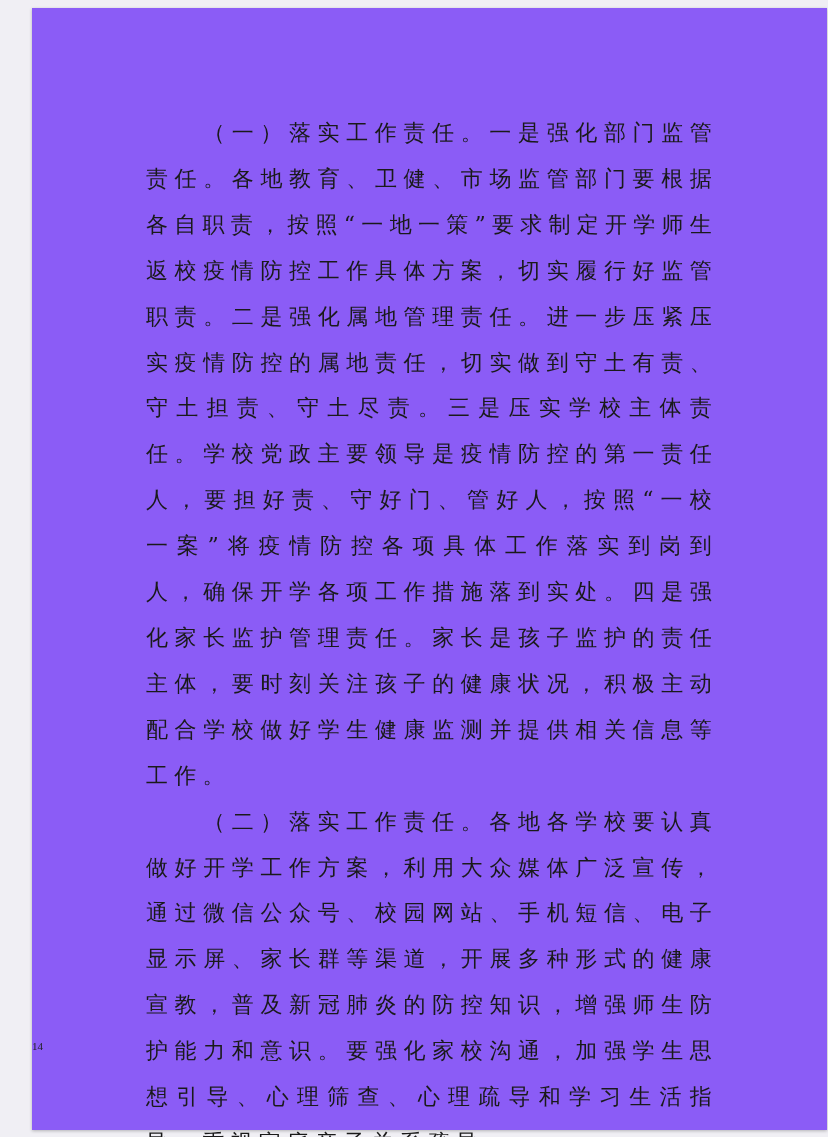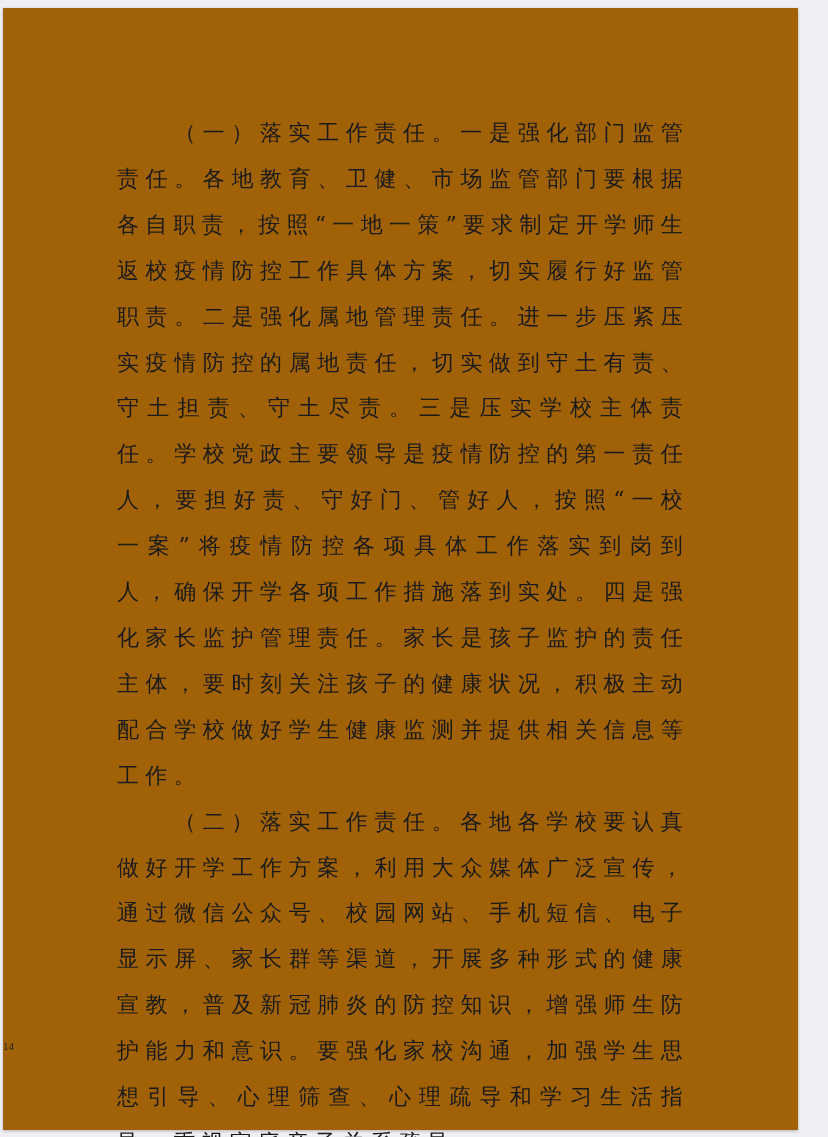--- a/index.html
+++ b/index.html
@@ -1,19 +1,19 @@
 <!DOCTYPE html>
 <html><head>
 <meta charset="utf-8">
 <style>
   html, body { margin:0; padding:0; }
   body { width:828px; height:1137px; background:#f0eff4; position:relative; overflow:hidden; }
   .page {
-    position:absolute; left:3px; top:8px; width:795px; height:1122px;
-    background:#a16207; box-shadow:0 1px 3px rgba(0,0,0,0.25);
+    position:absolute; left:32px; top:8px; width:795px; height:1122px;
+    background:#8b5cf6; box-shadow:0 1px 3px rgba(0,0,0,0.25);
   }
   .body-text {
     position:absolute; left:114px; top:102px; width:572px;
     font-family:"DejaVu Serif", serif; font-size:22px; color:#1a1a1a;
     letter-spacing:6.2px; line-height:45.9px;
   }
   .para { margin:0; text-indent:57px; text-align:justify; word-break:break-all; }
   .page-number {
     position:absolute; left:0; width:795px; top:1032px; 
     font-family:"Liberation Serif", serif; font-size:11px; color:#222;

